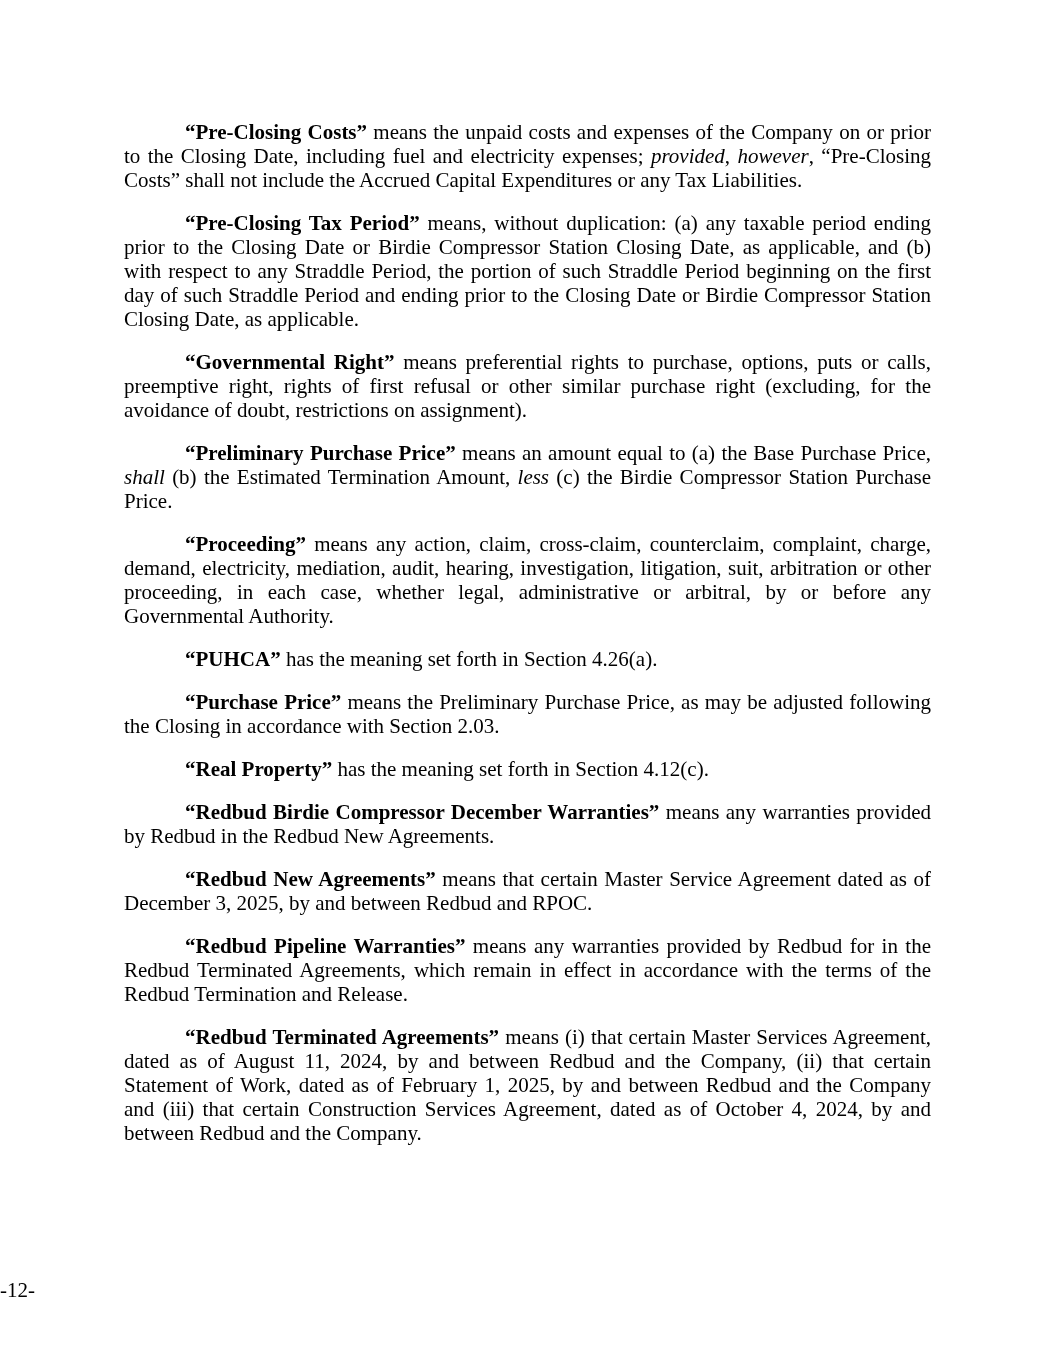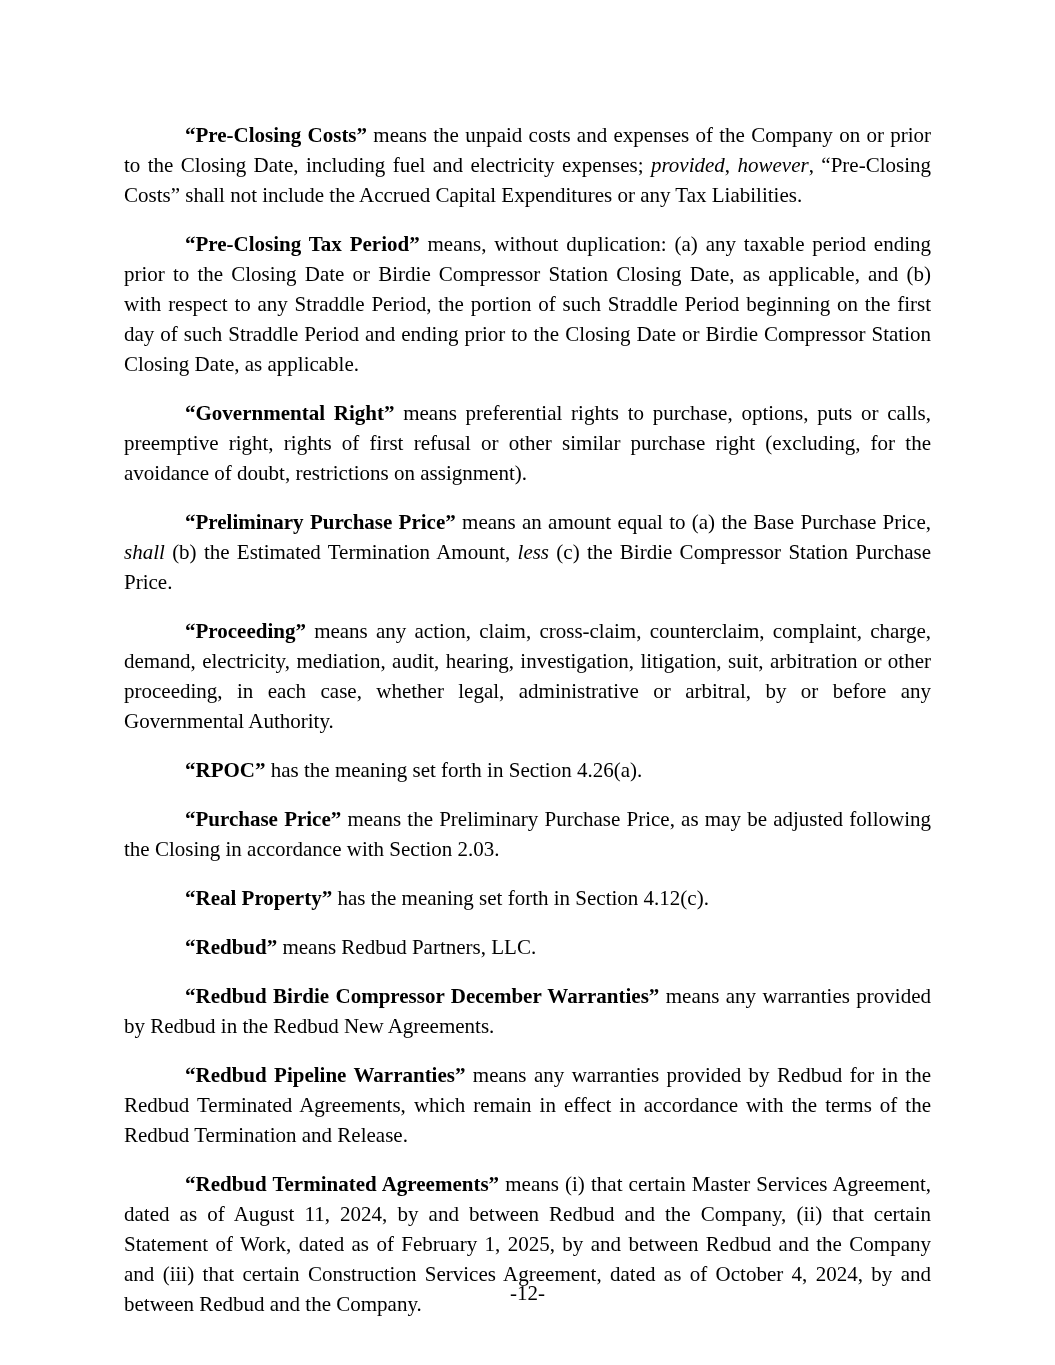--- a/index.html
+++ b/index.html
@@ -7,21 +7,21 @@
     padding: 0;
     background: #ffffff;
   }
   .page {
     position: relative;
     width: 1055px;
     height: 1365px;
     background: #ffffff;
     font-family: "Liberation Serif", "DejaVu Serif", serif;
     font-size: 21px;
-    line-height: 30px;
+    line-height: 24px;
     color: #000000;
     overflow: hidden;
   }
   .content {
     position: absolute;
     left: 124px;
     top: 120px;
     width: 807px;
   }
   .para {
@@ -31,37 +31,37 @@
   }
   .seg { white-space: pre-wrap; }
   .b { font-weight: bold; }
   .i { font-style: italic; }
   .u { }
   .footer {
     position: absolute;
     left: 0;
     top: 1278px;
     width: 100%;
-    text-align: center;
+    text-align: left;
   }
 </style>
 </head>
 <body>
 
 <div class="page">
   <div class="content">
       <p class="para"><span class="seg b">“Pre-Closing Costs”</span><span class="seg"> means the unpaid costs and expenses of the Company on or prior to the Closing Date, including fuel and electricity expenses; </span><span class="seg i">provided</span><span class="seg">, </span><span class="seg i">however</span><span class="seg">, “Pre-Closing Costs” shall not include the Accrued Capital Expenditures or any Tax Liabilities.</span></p>
       <p class="para"><span class="seg b">“Pre-Closing Tax Period”</span><span class="seg"> means, without duplication: (a) any taxable period ending prior to the Closing Date or Birdie Compressor Station Closing Date, as applicable, and (b) with respect to any Straddle Period, the portion of such Straddle Period beginning on the first day of such Straddle Period and ending prior to the Closing Date or Birdie Compressor Station Closing Date, as applicable.</span></p>
       <p class="para"><span class="seg b">“Governmental Right”</span><span class="seg"> means preferential rights to purchase, options, puts or calls, preemptive right, rights of first refusal or other similar purchase right (excluding, for the avoidance of doubt, restrictions on assignment).</span></p>
       <p class="para"><span class="seg b">“Preliminary Purchase Price”</span><span class="seg"> means an amount equal to (a) the Base Purchase Price, </span><span class="seg i">shall</span><span class="seg"> (b) the Estimated Termination Amount, </span><span class="seg i">less</span><span class="seg"> (c) the Birdie Compressor Station Purchase Price.</span></p>
       <p class="para"><span class="seg b">“Proceeding”</span><span class="seg"> means any action, claim, cross-claim, counterclaim, complaint, charge, demand, electricity, mediation, audit, hearing, investigation, litigation, suit, arbitration or other proceeding, in each case, whether legal, administrative or arbitral, by or before any Governmental Authority.</span></p>
-      <p class="para"><span class="seg b">“RPOC”</span><span class="seg"> has the meaning set forth in </span><span class="seg u">Section 4.26(a)</span><span class="seg">.</span></p>
+      <p class="para"><span class="seg b">“PUHCA”</span><span class="seg"> has the meaning set forth in </span><span class="seg u">Section 4.26(a)</span><span class="seg">.</span></p>
       <p class="para"><span class="seg b">“Purchase Price”</span><span class="seg"> means the Preliminary Purchase Price, as may be adjusted following the Closing in accordance with </span><span class="seg u">Section 2.03</span><span class="seg">.</span></p>
       <p class="para"><span class="seg b">“Real Property”</span><span class="seg"> has the meaning set forth in </span><span class="seg u">Section 4.12(c)</span><span class="seg">.</span></p>
-      <p class="para"><span class="seg b">“Redbud”</span><span class="seg"> means Redbud Partners, LLC.</span></p>
       <p class="para"><span class="seg b">“Redbud Birdie Compressor December Warranties”</span><span class="seg"> means any warranties provided by Redbud in the Redbud New Agreements.</span></p>
+      <p class="para"><span class="seg b">“Redbud New Agreements”</span><span class="seg"> means that certain Master Service Agreement dated as of December 3, 2025, by and between Redbud and RPOC.</span></p>
       <p class="para"><span class="seg b">“Redbud Pipeline Warranties”</span><span class="seg"> means any warranties provided by Redbud for in the Redbud Terminated Agreements, which remain in effect in accordance with the terms of the Redbud Termination and Release.</span></p>
       <p class="para"><span class="seg b">“Redbud Terminated Agreements”</span><span class="seg"> means (i) that certain Master Services Agreement, dated as of August 11, 2024, by and between Redbud and the Company, (ii) that certain Statement of Work, dated as of February 1, 2025, by and between Redbud and the Company and (iii) that certain Construction Services Agreement, dated as of October 4, 2024, by and between Redbud and the Company.</span></p>
     </div>
   <div class="footer">
     <span>-12-</span>
   </div>
 </div>
 
 </body></html>

